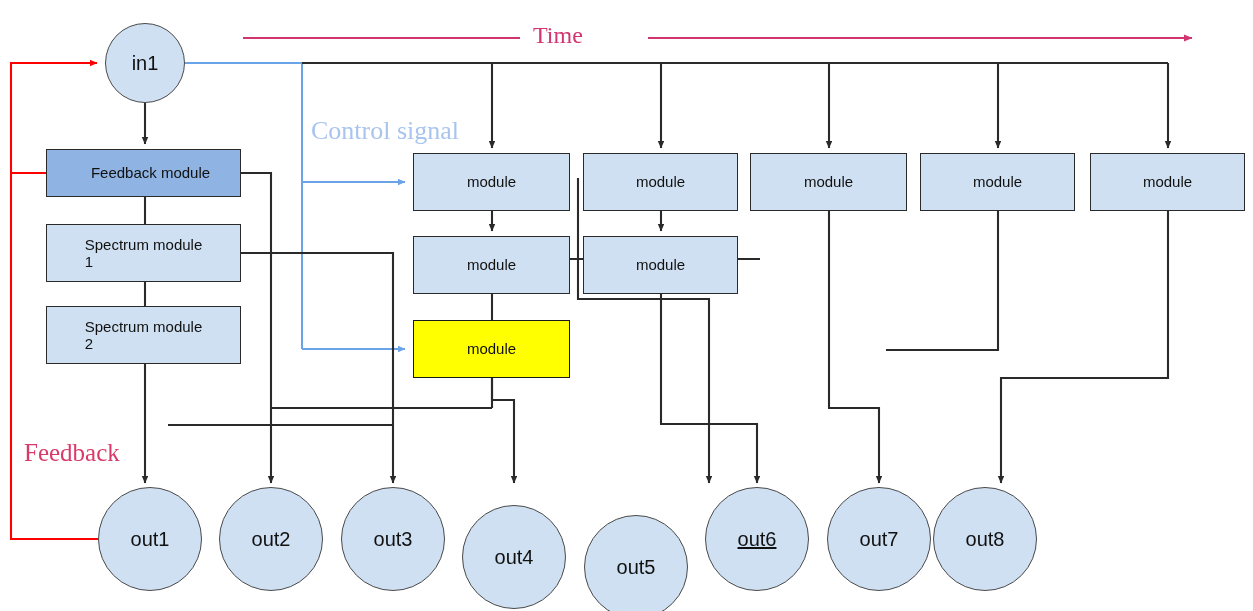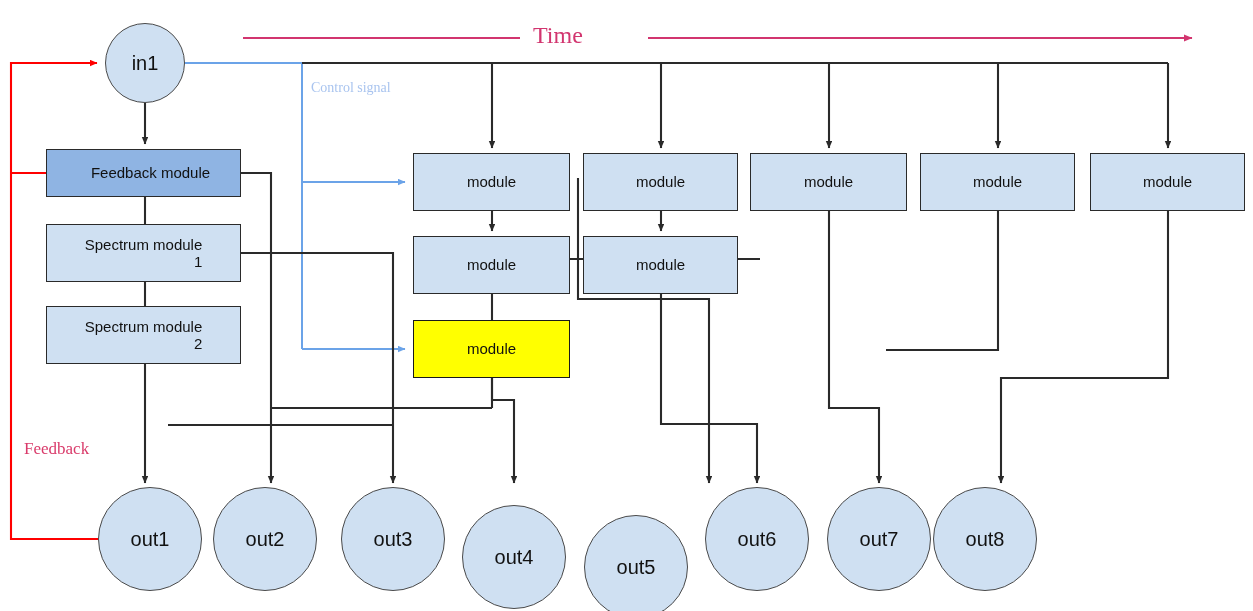--- a/index.html
+++ b/index.html
@@ -2,34 +2,34 @@
 <html><head>
 <meta charset="utf-8">
 <style>
   html,body{margin:0;padding:0;background:#ffffff;}
   body{width:1253px;height:611px;overflow:hidden;
        font-family:"Liberation Sans",sans-serif;}
   #stage{position:relative;width:1253px;height:611px;}
   svg#wires{position:absolute;left:0;top:0;width:1253px;height:611px;}
 
   .node{position:absolute;box-sizing:border-box;display:flex;
-        align-items:center;justify-content:center;text-align:right;
+        align-items:center;justify-content:center;text-align:left;
         font-family:"Liberation Sans",sans-serif;color:#111;}
 
   .box{border:1.6px solid #2a2a2a;background:#cfe0f2;font-size:15px;line-height:1.15;}
   .box.accent{background:#8fb4e3;padding-left:14px;}
   .box.highlight{background:#ffff00;border-color:#1a1a1a;}
 
   .circle{border:1.6px solid #4a4a4a;background:#cfe0f2;border-radius:50%;
           font-size:20px;}
 
   .label{position:absolute;white-space:nowrap;}
   .label-time{font-family:"Liberation Serif",serif;font-size:24px;color:#d2356f;}
-  .label-feedback{font-family:"Liberation Serif",serif;font-size:17px;color:#d93a6a;}
-  .label-control{font-family:"Liberation Serif",serif;font-size:14px;color:#a9c4ef;}
+  .label-feedback{font-family:"Liberation Serif",serif;font-size:25px;color:#d93a6a;}
+  .label-control{font-family:"Liberation Serif",serif;font-size:26px;color:#a9c4ef;margin-top:36px;}
 </style>
 </head>
 <body>
 
 <div id="stage">
 
   <svg id="wires" viewBox="0 0 1253 611" xmlns="http://www.w3.org/2000/svg">
     <defs>
       <marker id="ah" markerWidth="9" markerHeight="9" refX="7" refY="3.2" orient="auto" markerUnits="userSpaceOnUse">
         <path d="M0,0 L7.5,3.2 L0,6.4 z" fill="#2a2a2a"></path>
@@ -151,33 +151,33 @@
     <span>module</span>
   </div>
 
   <div class="node box highlight" style="left:413px;top:320px;width:157px;height:58px;">
     <span>module</span>
   </div>
 
   <div class="node circle" style="left:98px;top:487px;width:104px;height:104px;">
     <span>out1</span>
   </div>
-  <div class="node circle" style="left:213px;top:487px;width:104px;height:104px;">
+  <div class="node circle" style="left:219px;top:487px;width:104px;height:104px;">
     <span>out2</span>
   </div>
   <div class="node circle" style="left:341px;top:487px;width:104px;height:104px;">
     <span>out3</span>
   </div>
   <div class="node circle" style="left:462px;top:505px;width:104px;height:104px;">
     <span>out4</span>
   </div>
   <div class="node circle" style="left:584px;top:515px;width:104px;height:104px;">
     <span>out5</span>
   </div>
-  <div class="node circle" style="left:705px;top:487px;width:104px;height:104px;">
+  <div class="node circle" style="left:705px;top:487px;width:104px;height:104px;text-decoration:underline;">
     <span>out6</span>
   </div>
   <div class="node circle" style="left:827px;top:487px;width:104px;height:104px;">
     <span>out7</span>
   </div>
   <div class="node circle" style="left:933px;top:487px;width:104px;height:104px;">
     <span>out8</span>
   </div>
 
 </div>

